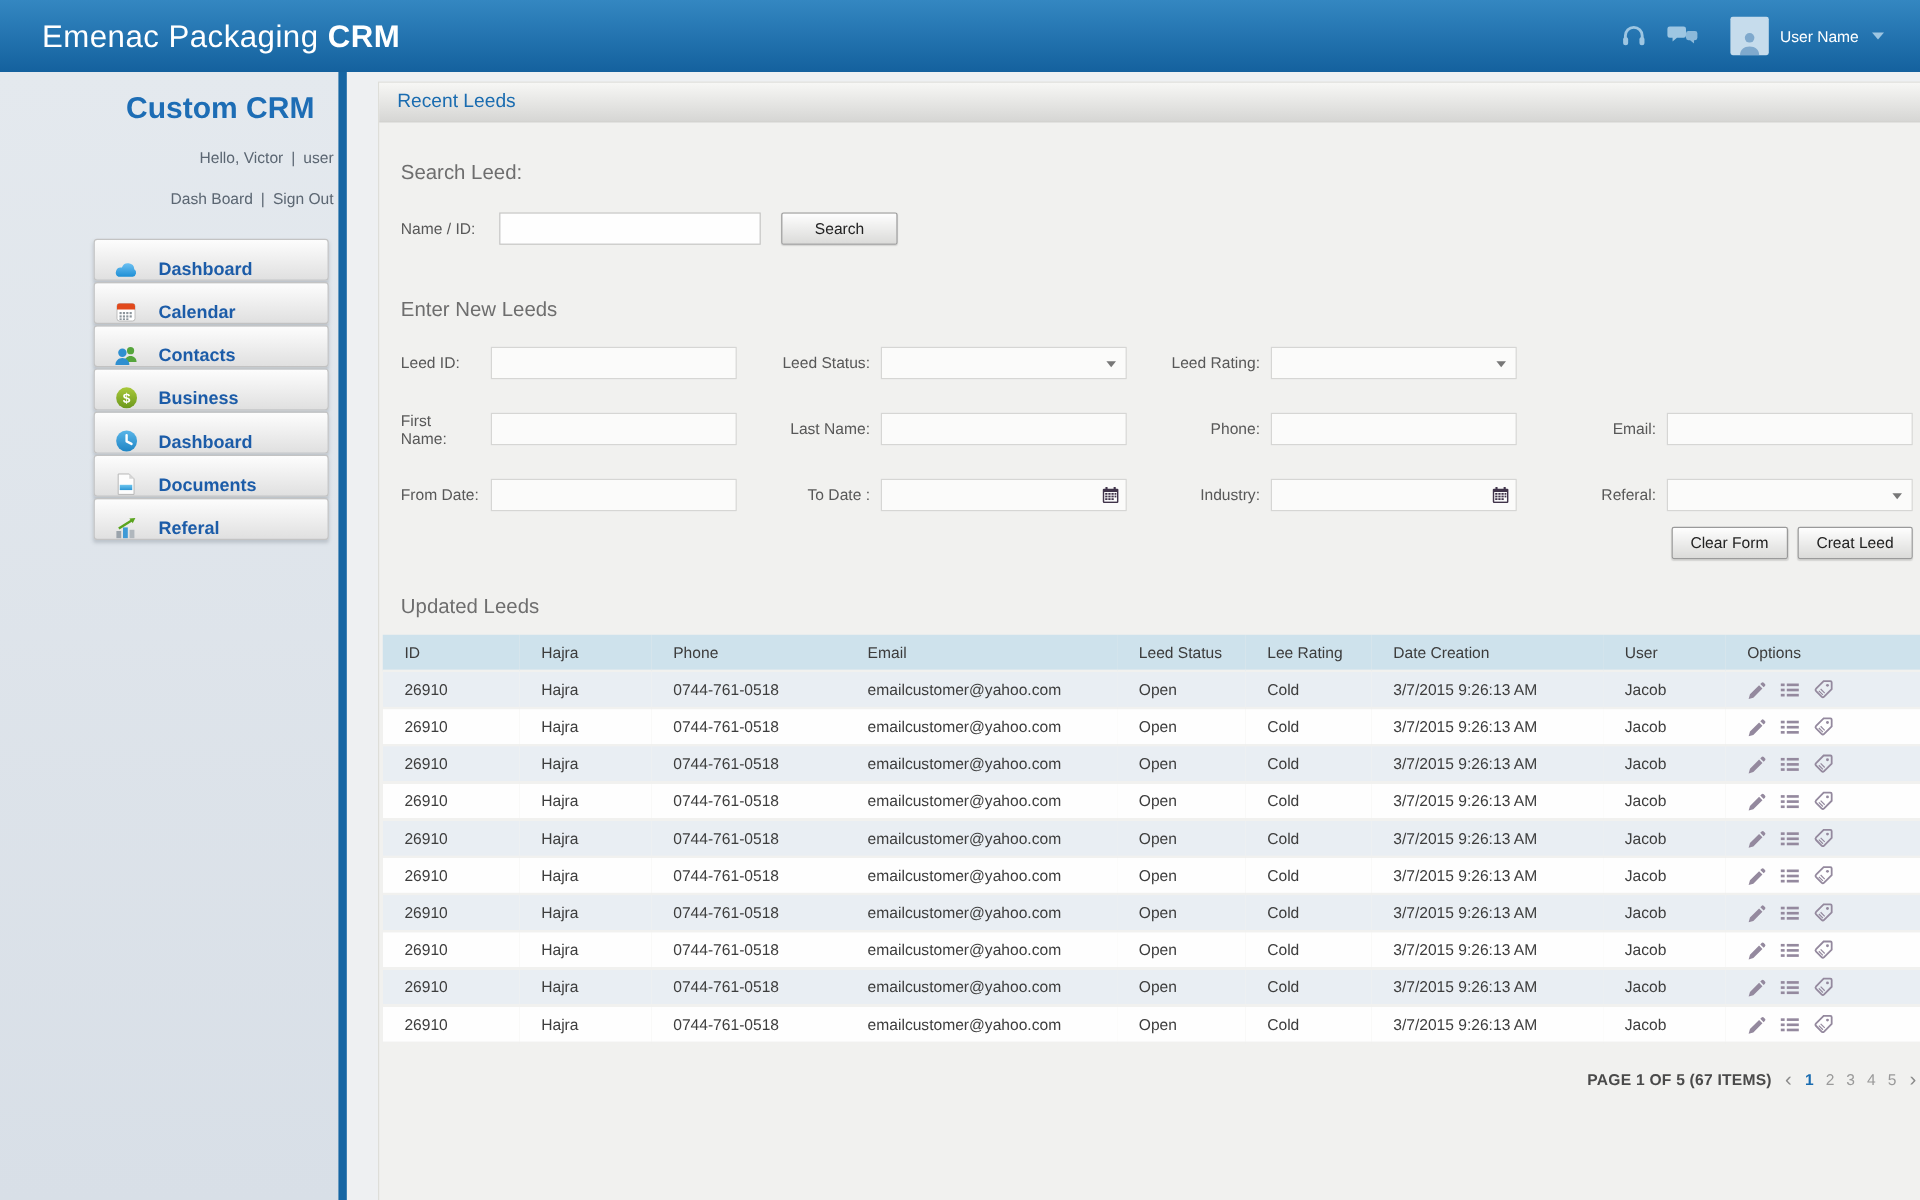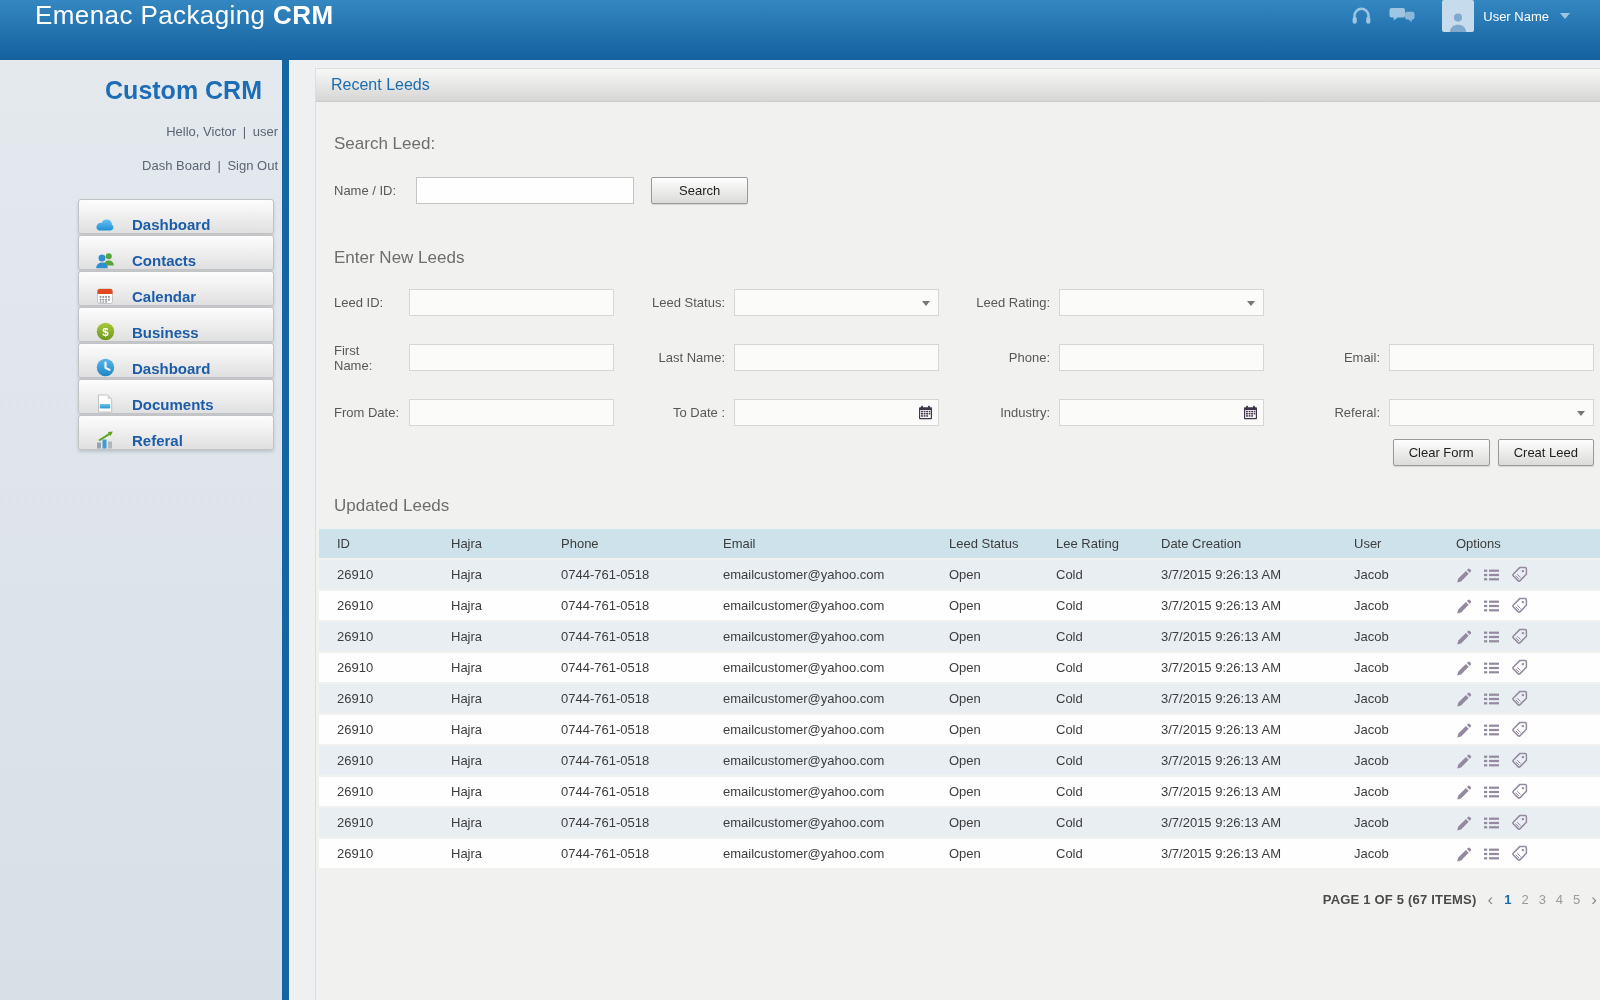--- a/index.html
+++ b/index.html
@@ -1,21 +1,21 @@
 <!DOCTYPE html>
 <html><head>
 <meta charset="utf-8">
 <style>
   * { margin:0; padding:0; box-sizing:border-box; }
   html,body { width:1600px; height:1000px; overflow:hidden;
     font-family:"Liberation Sans", sans-serif; background:#eef0f2; }
 
   
   .topbar { height:60px; background:linear-gradient(180deg,#3487c1 0%,#2272ae 55%,#14619e 100%);
-    display:flex; align-items:flex-start; padding:0 30px 0 35px; }
+    display:flex; align-items:center; padding:0 30px 0 35px; }
   .brand { color:#fff; font-size:26px; font-weight:300; letter-spacing:.4px; }
   .brand b { font-weight:700; }
   .topbar-right { margin-left:auto; display:flex; align-items:center; gap:16px; }
   .tb-icon { display:flex; align-items:center; cursor:pointer; }
   .user-menu { display:flex; align-items:center; gap:9px; margin-left:10px; cursor:pointer; }
   .avatar { width:32px; height:32px; background:#c6dcec; border-radius:2px;
     display:flex; align-items:flex-end; justify-content:center; overflow:hidden; }
   .user-name { color:#fff; font-size:13px; }
   .user-caret { width:0; height:0; border-left:5px solid transparent; border-right:5px solid transparent;
     border-top:6px solid #9ec6e2; margin-left:2px; }
@@ -146,54 +146,54 @@
                   <stop offset="1" stop-color="#1e8fd5"></stop>
                 </linearGradient>
               </defs>
               <path d="M17.9 7.4A5.3 5.3 0 0 0 7.6 6 4.1 4.1 0 0 0 4.7 13.6h11.9a3.4 3.4 0 0 0 1.3-6.2z" fill="url(#gcl)"></path>
             </svg>
         </span>
         <span class="menu-label">Dashboard</span>
       </div>
       <div class="menu-item">
         <span class="menu-icon">
-          <svg width="20" height="18" viewBox="0 0 20 18">
-              <g fill="#56a53c">
-                <circle cx="13.8" cy="5.2" r="3"></circle>
-                <path d="M8.8 14.6c0-3 2.2-5 5-5s5 2 5 5z"></path>
-              </g>
-              <g fill="#2f8fd0">
-                <circle cx="7" cy="7" r="3.5"></circle>
-                <path d="M1.2 17.2c0-3.5 2.5-5.8 5.8-5.8s5.8 2.3 5.8 5.8z"></path>
-              </g>
-            </svg>
-        </span>
-        <span class="menu-label">Contacts</span>
-      </div>
-      <div class="menu-item">
-        <span class="menu-icon">
           <svg width="18" height="18" viewBox="0 0 18 18">
               <rect x="1.5" y="2" width="15" height="14.5" rx="2" fill="#fff" stroke="#b3b3b3" stroke-width=".7"></rect>
               <path d="M3.5 2h11a2 2 0 0 1 2 2v3h-15V4a2 2 0 0 1 2-2z" fill="#e1491c"></path>
               <g fill="#8d959c">
                 <rect x="3.6" y="9" width="1.8" height="1.8"></rect>
                 <rect x="6.4" y="9" width="1.8" height="1.8"></rect>
                 <rect x="9.2" y="9" width="1.8" height="1.8"></rect>
                 <rect x="12" y="9" width="1.8" height="1.8"></rect>
                 <rect x="3.6" y="11.8" width="1.8" height="1.8"></rect>
                 <rect x="6.4" y="11.8" width="1.8" height="1.8"></rect>
                 <rect x="9.2" y="11.8" width="1.8" height="1.8"></rect>
                 <rect x="12" y="11.8" width="1.8" height="1.8"></rect>
                 <rect x="3.6" y="14.3" width="1.8" height="1.4"></rect>
                 <rect x="6.4" y="14.3" width="1.8" height="1.4"></rect>
                 <rect x="9.2" y="14.3" width="1.8" height="1.4"></rect>
               </g>
             </svg>
         </span>
         <span class="menu-label">Calendar</span>
+      </div>
+      <div class="menu-item">
+        <span class="menu-icon">
+          <svg width="20" height="18" viewBox="0 0 20 18">
+              <g fill="#56a53c">
+                <circle cx="13.8" cy="5.2" r="3"></circle>
+                <path d="M8.8 14.6c0-3 2.2-5 5-5s5 2 5 5z"></path>
+              </g>
+              <g fill="#2f8fd0">
+                <circle cx="7" cy="7" r="3.5"></circle>
+                <path d="M1.2 17.2c0-3.5 2.5-5.8 5.8-5.8s5.8 2.3 5.8 5.8z"></path>
+              </g>
+            </svg>
+        </span>
+        <span class="menu-label">Contacts</span>
       </div>
       <div class="menu-item">
         <span class="menu-icon">
           <svg width="19" height="19" viewBox="0 0 19 19">
               <defs>
                 <linearGradient id="gdl" x1="0" y1="0" x2="0" y2="1">
                   <stop offset="0" stop-color="#a9c93b"></stop>
                   <stop offset="1" stop-color="#6c981c"></stop>
                 </linearGradient>
               </defs>

